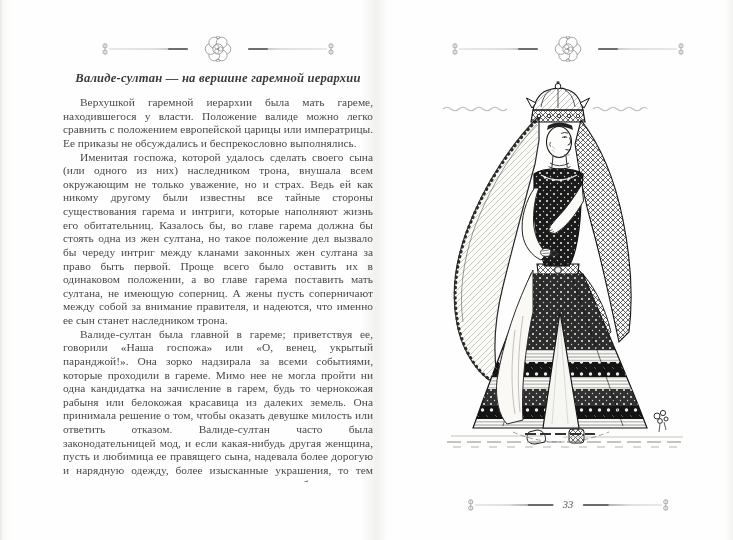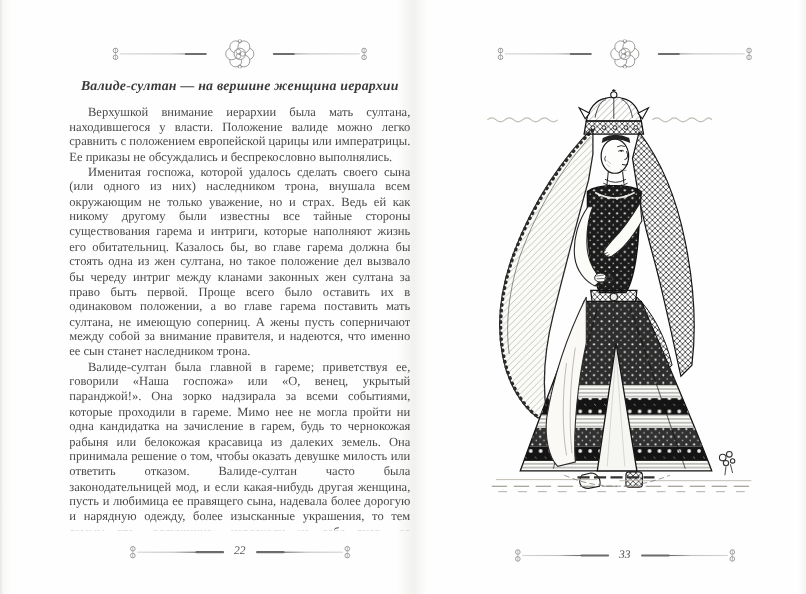--- a/index.html
+++ b/index.html
@@ -101,37 +101,28 @@
   </defs>
 </svg>
 
 <div class="book">
 
   <div class="page page-left">
     <svg class="ornament" width="236" height="26" viewBox="0 0 236 26">
       <use href="#headerOrn"></use>
     </svg>
 
-    <div class="page-title">Валиде-султан — на вершине женщина иерархии</div>
+    <div class="page-title">Валиде-султан — на вершине гаремной иерархии</div>
 
     <div class="body-text">
-        <p><span>Верхушкой внимание иерархии была мать султана, находившегося у власти. Положение валиде можно легко сравнить с положением европейской царицы или императрицы. Ее приказы не обсуждались и беспрекословно выполнялись.</span></p>
+        <p><span>Верхушкой гаремной иерархии была мать гареме, находившегося у власти. Положение валиде можно легко сравнить с положением европейской царицы или императрицы. Ее приказы не обсуждались и беспрекословно выполнялись.</span></p>
         <p><span>Именитая госпожа, которой удалось сделать своего сына (или одного из них) наследником трона, внушала всем окружающим не только уважение, но и страх. Ведь ей как никому другому были известны все тайные стороны существования гарема и интриги, которые наполняют жизнь его обитательниц. Казалось бы, во главе гарема должна бы стоять одна из жен султана, но такое положение дел вызвало бы череду интриг между кланами законных жен султана за право быть первой. Проще всего было оставить их в одинаковом положении, а во главе гарема поставить мать султана, не имеющую соперниц. А жены пусть соперничают между собой за внимание правителя, и надеются, что именно ее сын станет наследником трона.</span></p>
         <p><span>Валиде-султан была главной в гареме; приветствуя ее, говорили «Наша госпожа» или «О, венец, укрытый паранджой!». Она зорко надзирала за всеми событиями, которые проходили в гареме. Мимо нее не могла пройти ни одна кандидатка на зачисление в гарем, будь то чернокожая рабыня или белокожая красавица из далеких земель. Она принимала решение о том, чтобы оказать девушке милость или ответить отказом. Валиде-султан часто была законодательницей мод, и если какая-нибудь другая женщина, пусть и любимица ее правящего сына, надевала более дорогую и нарядную одежду, более изысканные украшения, то тем самым эта «ослушница» навлекали на себя гнев «ее величества».</span></p>
       </div>
 
-    <div class="page-footer">
-      <svg width="88" height="16" viewBox="0 0 88 16">
-        <use href="#ruleHalf"></use>
-      </svg>
-      <span class="page-number">22</span>
-      <svg width="88" height="16" viewBox="0 0 88 16">
-        <use href="#ruleHalf" transform="translate(88 0) scale(-1 1)"></use>
-      </svg>
-    </div>
   </div>
 
   <div class="page page-right">
     <svg class="ornament" width="236" height="26" viewBox="0 0 236 26">
       <use href="#headerOrn"></use>
     </svg>
 
     <div class="illustration">
       <svg width="270" height="378" viewBox="0 0 270 378" role="img">
         <defs>

